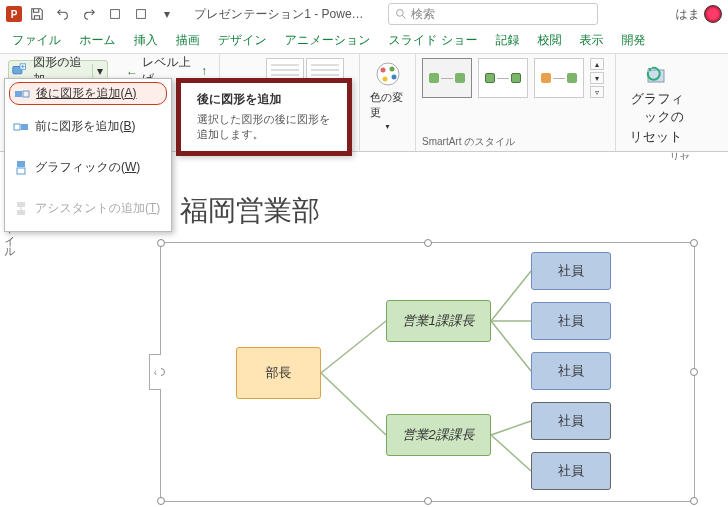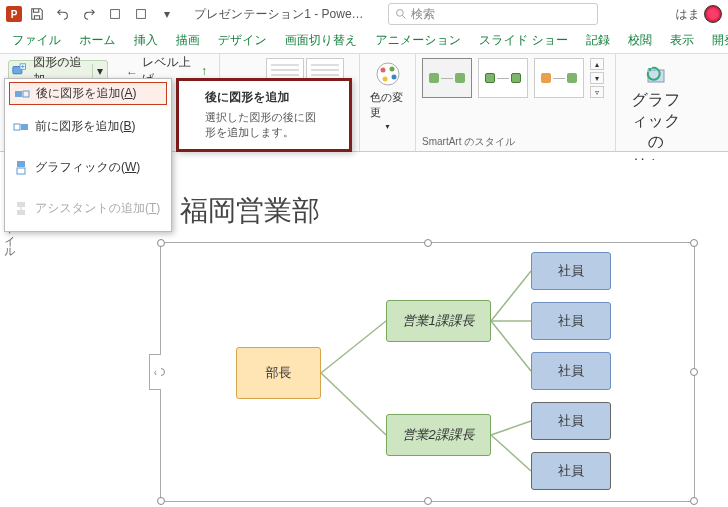--- a/index.html
+++ b/index.html
@@ -32,47 +32,47 @@
   .add-shape-btn .lbl { padding: 0 4px; font-size: 12px; }
   .add-shape-btn .caret { padding: 0 4px; border-left: 1px solid #bcd4b0; }
 
   
   .level-up { display: flex; align-items: center; gap: 4px; height: 22px; padding: 0 6px; margin-top: 2px; }
 
   
   .dropdown { position: absolute; top: 24px; left: 4px; width: 168px; background: #fff; border: 1px solid #bbb; box-shadow: 2px 2px 6px rgba(0,0,0,0.25); z-index: 50; padding: 2px 0; }
   .dropdown .item { display: flex; align-items: center; gap: 6px; padding: 12px 8px; font-size: 12px; cursor: pointer; }
   .dropdown .item .icon { width: 16px; height: 16px; flex: 0 0 16px; display: flex; align-items: center; justify-content: center; }
-  .dropdown .item.hovered { border: 1px solid #c43e1c; border-radius: 0; margin: 1px 4px; padding: 2px 4px; background: #fdeeea; }
+  .dropdown .item.hovered { border: 1px solid #c43e1c; border-radius: 10px; margin: 1px 4px; padding: 2px 4px; background: #fdeeea; text-decoration: underline; }
   .dropdown .item.disabled { color: #aaa; }
   .dropdown .item .u { text-decoration: underline; }
 
   
-  .tooltip { position: absolute; top: 24px; left: 176px; width: 176px; background: #fff; border: 3px solid #7f1d1d; box-shadow: 2px 2px 6px rgba(0,0,0,0.2); padding: 8px 26px; z-index: 49; }
+  .tooltip { position: absolute; top: 24px; left: 176px; width: 176px; background: #fff; border: 5px solid #7f1d1d; box-shadow: 2px 2px 6px rgba(0,0,0,0.2); padding: 8px 16px; z-index: 49; }
   .tooltip .tt-title { font-weight: 600; font-size: 12px; margin-bottom: 4px; }
   .tooltip .tt-body { font-size: 11px; color: #555; line-height: 1.4; }
 
   
   .layout-gallery { width: 84px; display: flex; flex-wrap: wrap; gap: 2px; }
   .layout-gallery .thumb { width: 38px; height: 28px; border: 1px solid #ccc; background: #fff; position: relative; }
   .layout-gallery .thumb::before { content: ""; position: absolute; inset: 4px; background: repeating-linear-gradient(0deg, #ddd 0 2px, transparent 2px 5px); }
 
   
   .color-change { display: flex; flex-direction: column; align-items: center; gap: 2px; padding: 2px 4px; }
   .color-change .cicon { width: 28px; height: 28px; }
   .color-change .clabel { font-size: 11px; }
 
   
   .styles-gallery { display: flex; gap: 6px; align-items: center; }
   .styles-gallery .sthumb { width: 50px; height: 40px; border: 1px solid #ccc; background: #fff; display: flex; align-items: center; justify-content: center; gap: 2px; }
   .styles-gallery .sthumb.sel { border: 1px solid #888; background: #f3f3f3; }
   .styles-gallery .box { width: 10px; height: 10px; border-radius: 2px; }
 
   
-  .reset-graphic { display: flex; flex-direction: column; align-items: center; gap: 2px; padding: 2px 6px; font-size: 16px; text-align: center; }
+  .reset-graphic { display: flex; flex-direction: column; align-items: center; gap: 2px; padding: 2px 6px; font-size: 13px; text-align: right; }
   .reset-graphic .ricon { width: 28px; height: 28px; }
 
   
   .sidelabel { position: absolute; left: 2px; top: 190px; writing-mode: vertical-rl; font-size: 11px; color: #666; }
 
   
   .canvas { position: absolute; left: 30px; top: 160px; right: 2px; bottom: 0; background: #fff; }
   .slide-title { font-size: 28px; color: #444; margin: 32px 0 6px 150px; font-weight: 400; }
   .smartart { position: absolute; left: 130px; top: 82px; width: 535px; height: 260px; border: 1px solid #aaa; }
   .smartart .handle { position: absolute; width: 8px; height: 8px; background: #fff; border: 1px solid #888; border-radius: 50%; }
@@ -132,21 +132,20 @@
     <div class="avatar"></div>
   </div>
 </div>
 
 <div class="ribbon-tabs">
   <div class="tab">ファイル</div>
   <div class="tab">ホーム</div>
   <div class="tab">挿入</div>
   <div class="tab">描画</div>
   <div class="tab">デザイン</div>
-  <div class="tab">画面切り替え</div>
   <div class="tab">アニメーション</div>
   <div class="tab">スライド ショー</div>
   <div class="tab">記録</div>
   <div class="tab">校閲</div>
   <div class="tab">表示</div>
   <div class="tab">開発</div>
 
 </div>
 
 <div class="ribbon-body">

